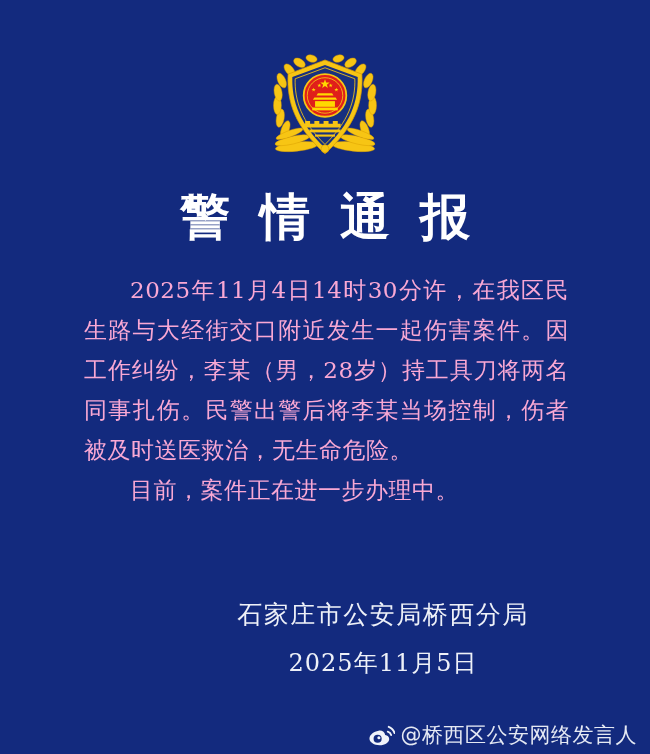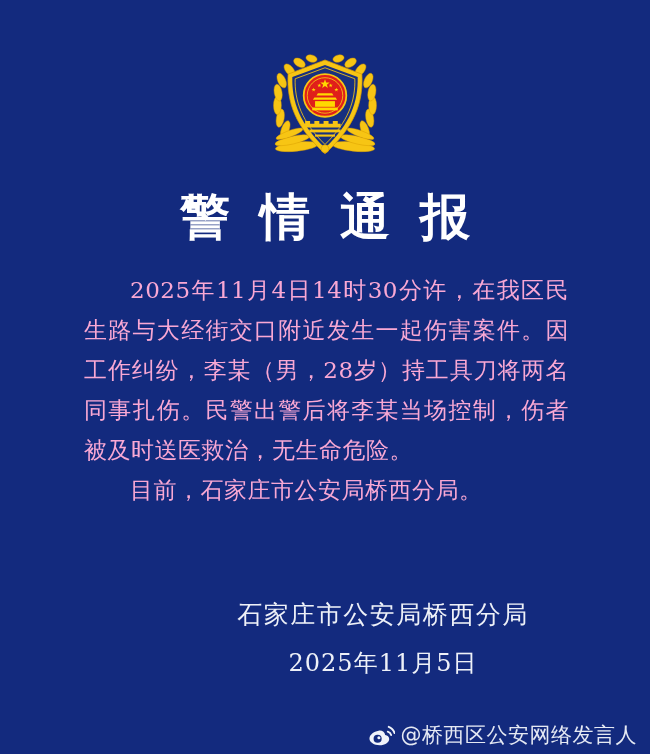--- a/index.html
+++ b/index.html
@@ -151,21 +151,21 @@
       <circle cx="100" cy="133" r="5.5" fill="#f7c514" stroke="#d89c00" stroke-width="0.8"></circle>
     </svg>
   </div>
 
   <h1 class="title">
     <span>警情通报</span>
   </h1>
 
   <div class="body-text">
     <p>2025年11月4日14时30分许，在我区民生路与大经街交口附近发生一起伤害案件。因工作纠纷，李某（男，28岁）持工具刀将两名同事扎伤。民警出警后将李某当场控制，伤者被及时送医救治，无生命危险。</p>
-    <p>目前，石家庄市公安局桥西分局。</p>
+    <p>目前，案件正在进一步办理中。</p>
   </div>
 
   <div class="signature">
     <div class="issuer">石家庄市公安局桥西分局</div>
     <div class="date">2025年11月5日</div>
   </div>
 
   <div class="watermark">
     <span class="wb-icon">
       <svg viewBox="0 0 28 25" xmlns="http://www.w3.org/2000/svg">

